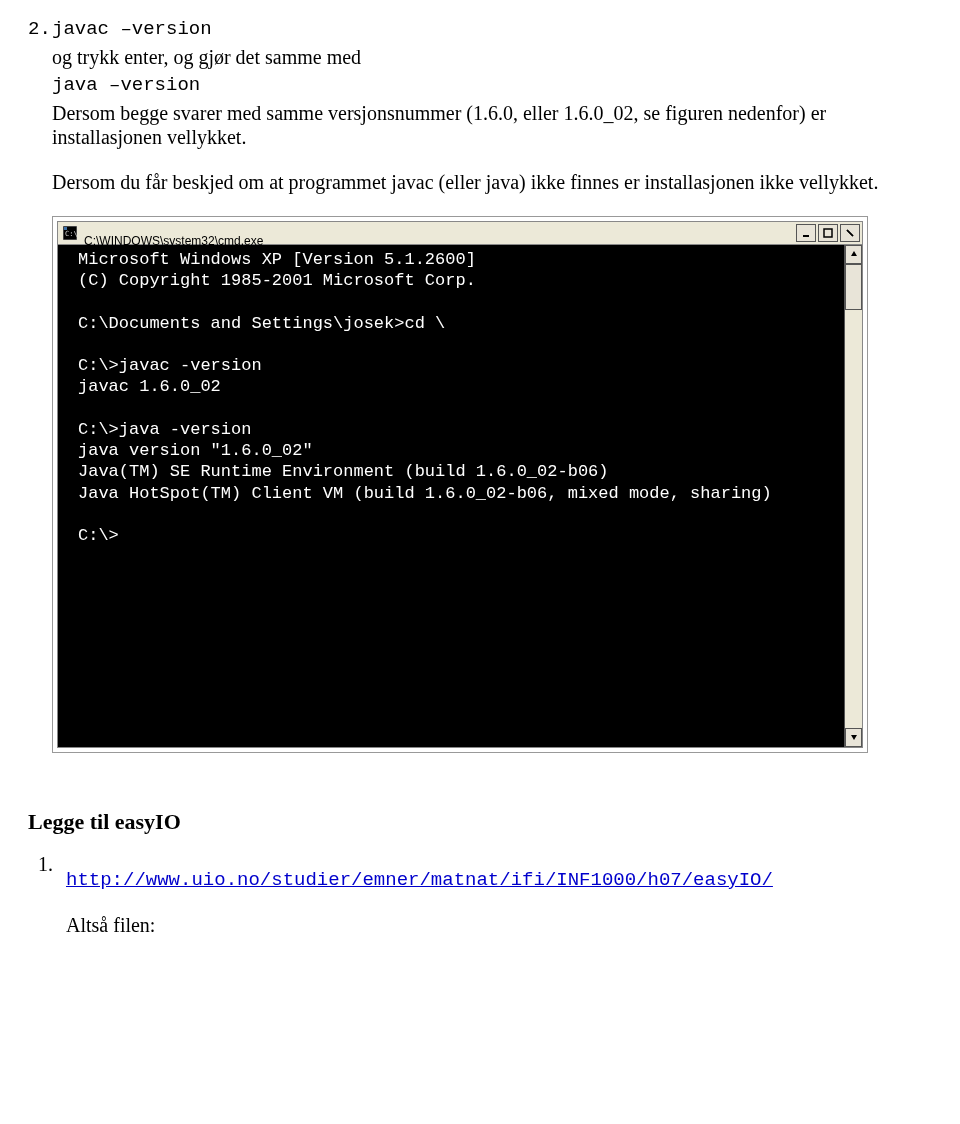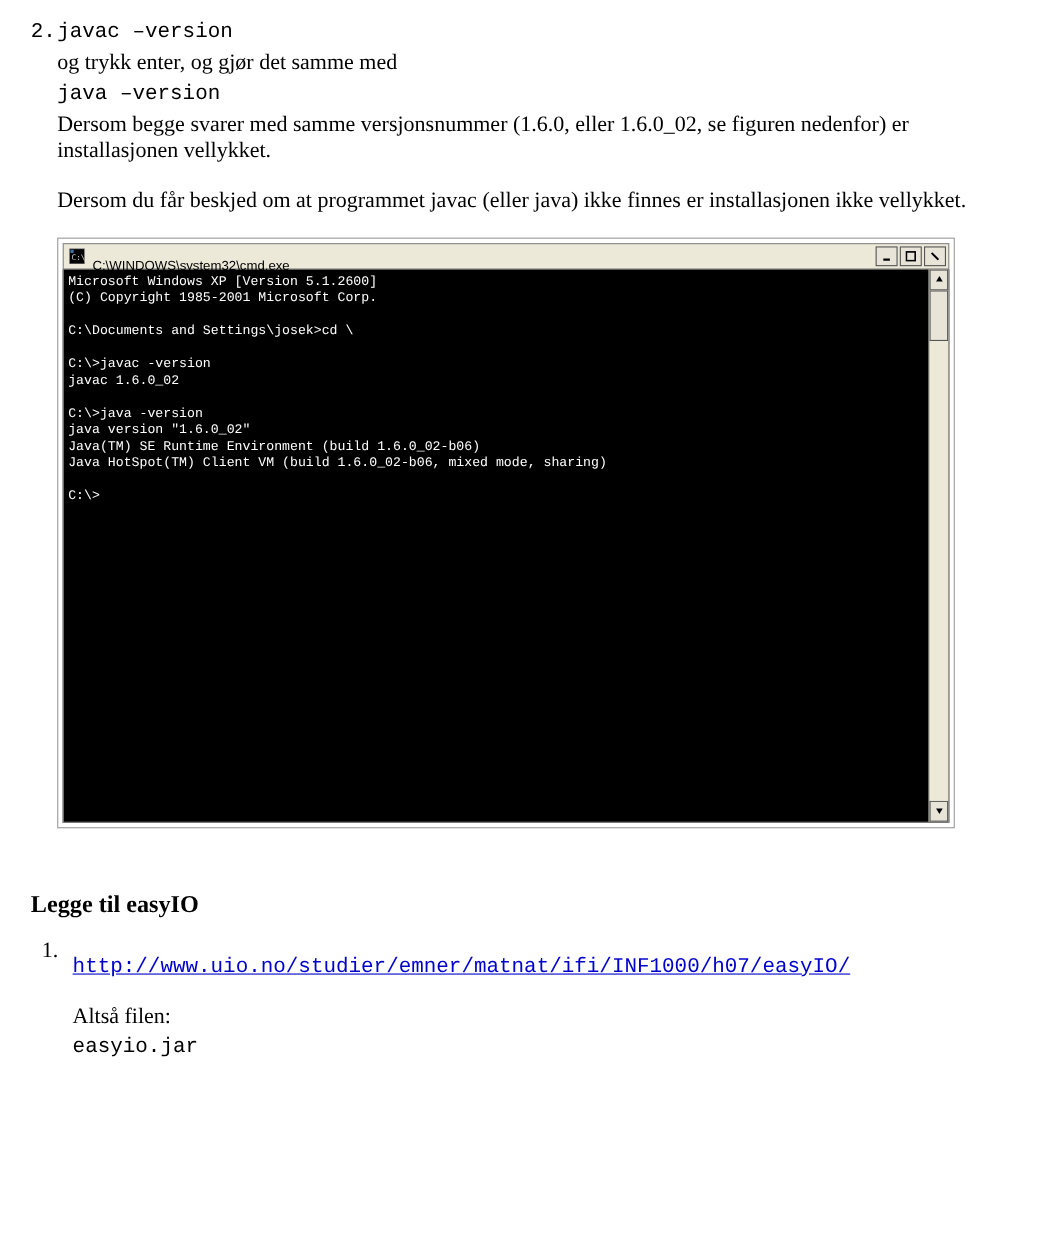--- a/index.html
+++ b/index.html
@@ -85,23 +85,23 @@
     background: #000;
     border: 1px solid #888;
     border-top: none;
     height: 503px;
     box-sizing: border-box;
   }
   .console {
     flex: 1;
     color: #fff;
     font-family: "Lucida Console", "Courier New", monospace;
-    font-size: 12px;
+    font-size: 17px;
     line-height: 1.25;
-    padding: 4px 4px;
+    padding: 4px 20px;
     white-space: pre;
     overflow: hidden;
   }
   .scrollbar {
     width: 17px;
     background: #ece9d8;
     display: flex;
     flex-direction: column;
     border-left: 1px solid #555;
   }
@@ -218,16 +218,15 @@
 <div class="heading">Legge til easyIO</div>
 
 <div class="block">
   <div style="display:flex;">
     <div style="width:28px; padding-left:10px;">1.</div>
     <div style="flex:1;">
       <div style="height:14px;"></div>
       <a class="link" href="#">http://www.uio.no/studier/emner/matnat/ifi/INF1000/h07/easyIO/</a>
       <div style="height:22px;"></div>
       <div class="para">Altså filen:</div>
-      <div class="para mono">easyio.jar</div>
     </div>
   </div>
 </div>
 
 </body></html>

